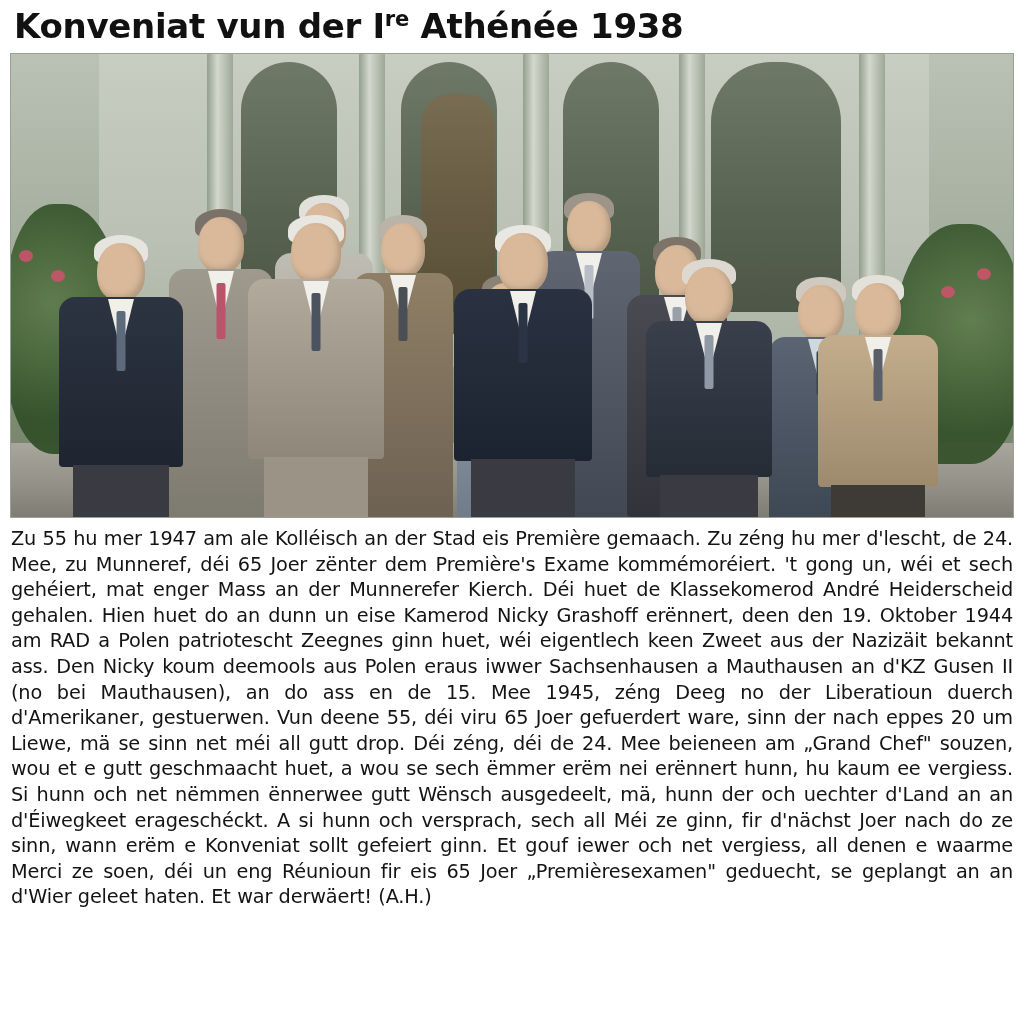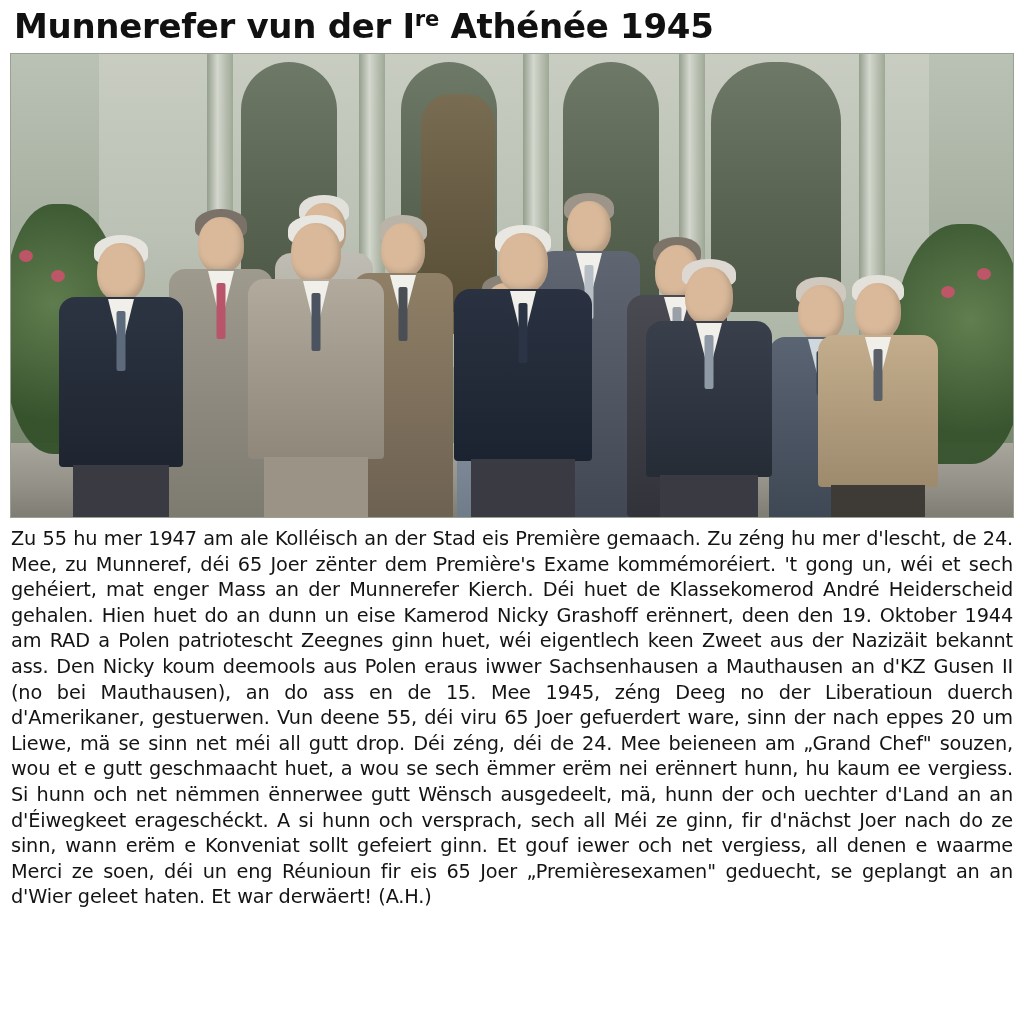--- a/index.html
+++ b/index.html
@@ -180,21 +180,21 @@
     letter-spacing: 0.2px;
     color: #1a1a1a;
   }
 </style>
 </head>
 <body>
 
 <div class="page">
 
   <div class="headline">
-    <span>Munnerefer vun der I</span><sup>re</sup><span> Athénée 1945</span>
+    <span>Konveniat vun der I</span><sup>re</sup><span> Athénée 1938</span>
   </div>
 
   <div class="photo-wrap">
     <div class="photo">
       <div class="bg-sky"></div>
       <div class="facade"></div>
 
       <div class="arch" style="left:230px;"></div>
       <div class="arch" style="left:390px;"></div>
       <div class="arch" style="left:552px;"></div>

